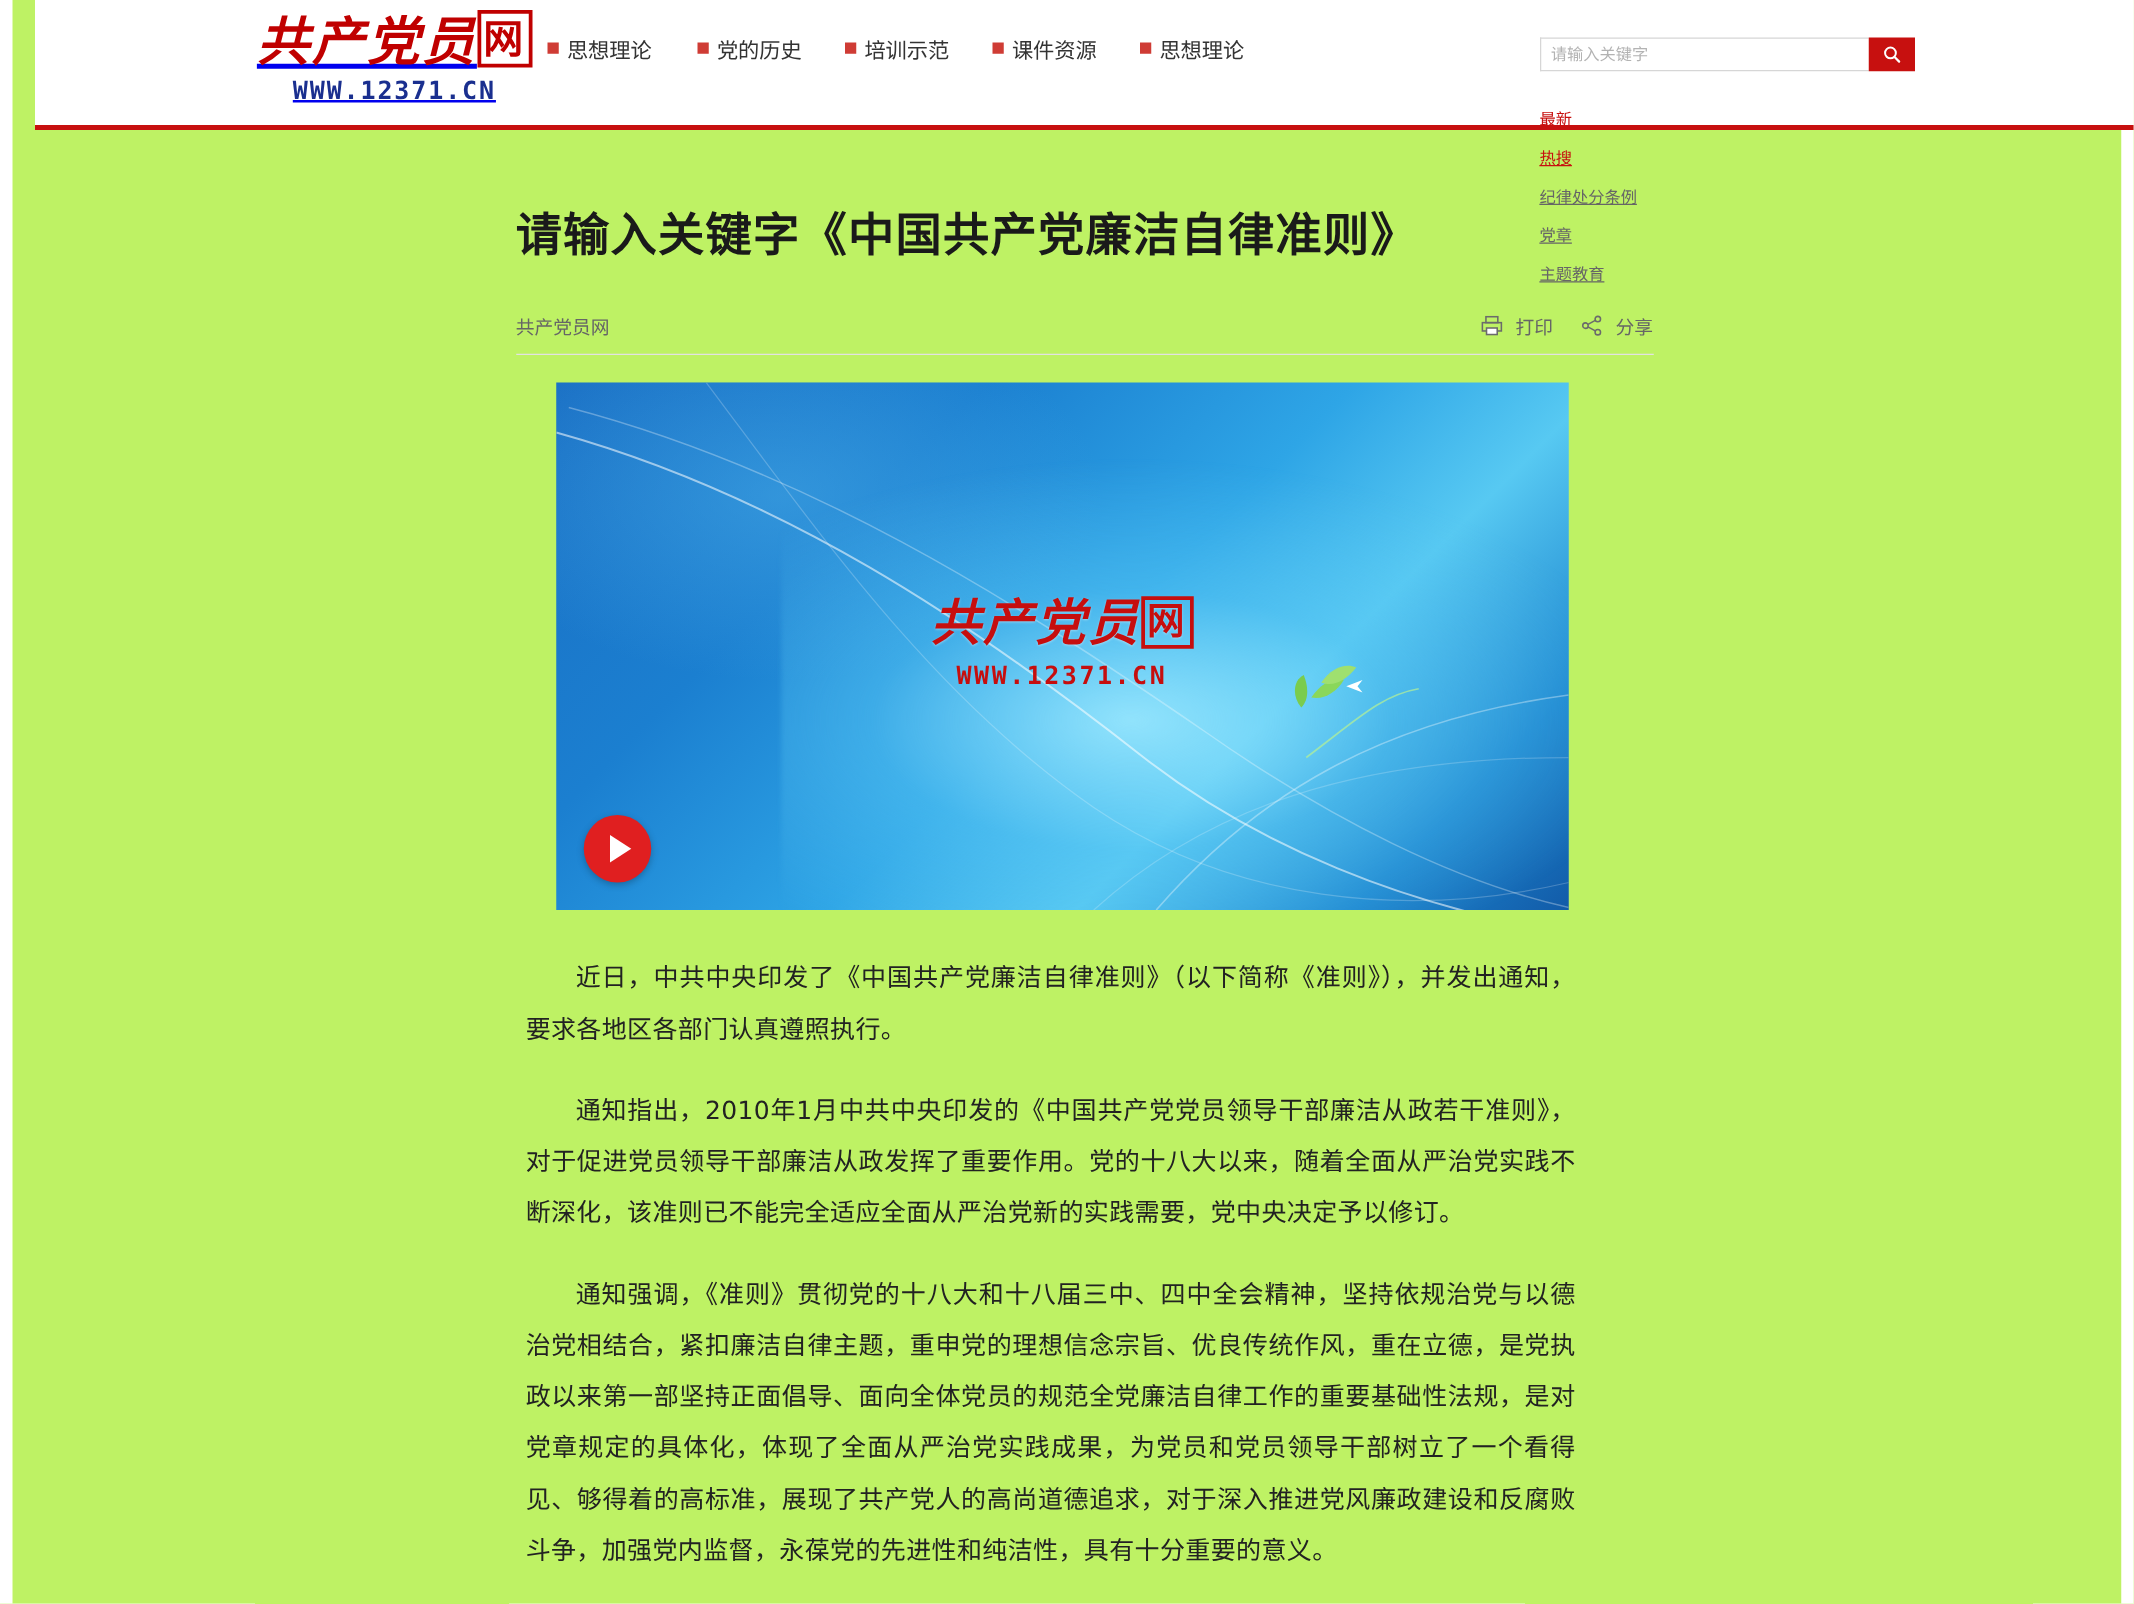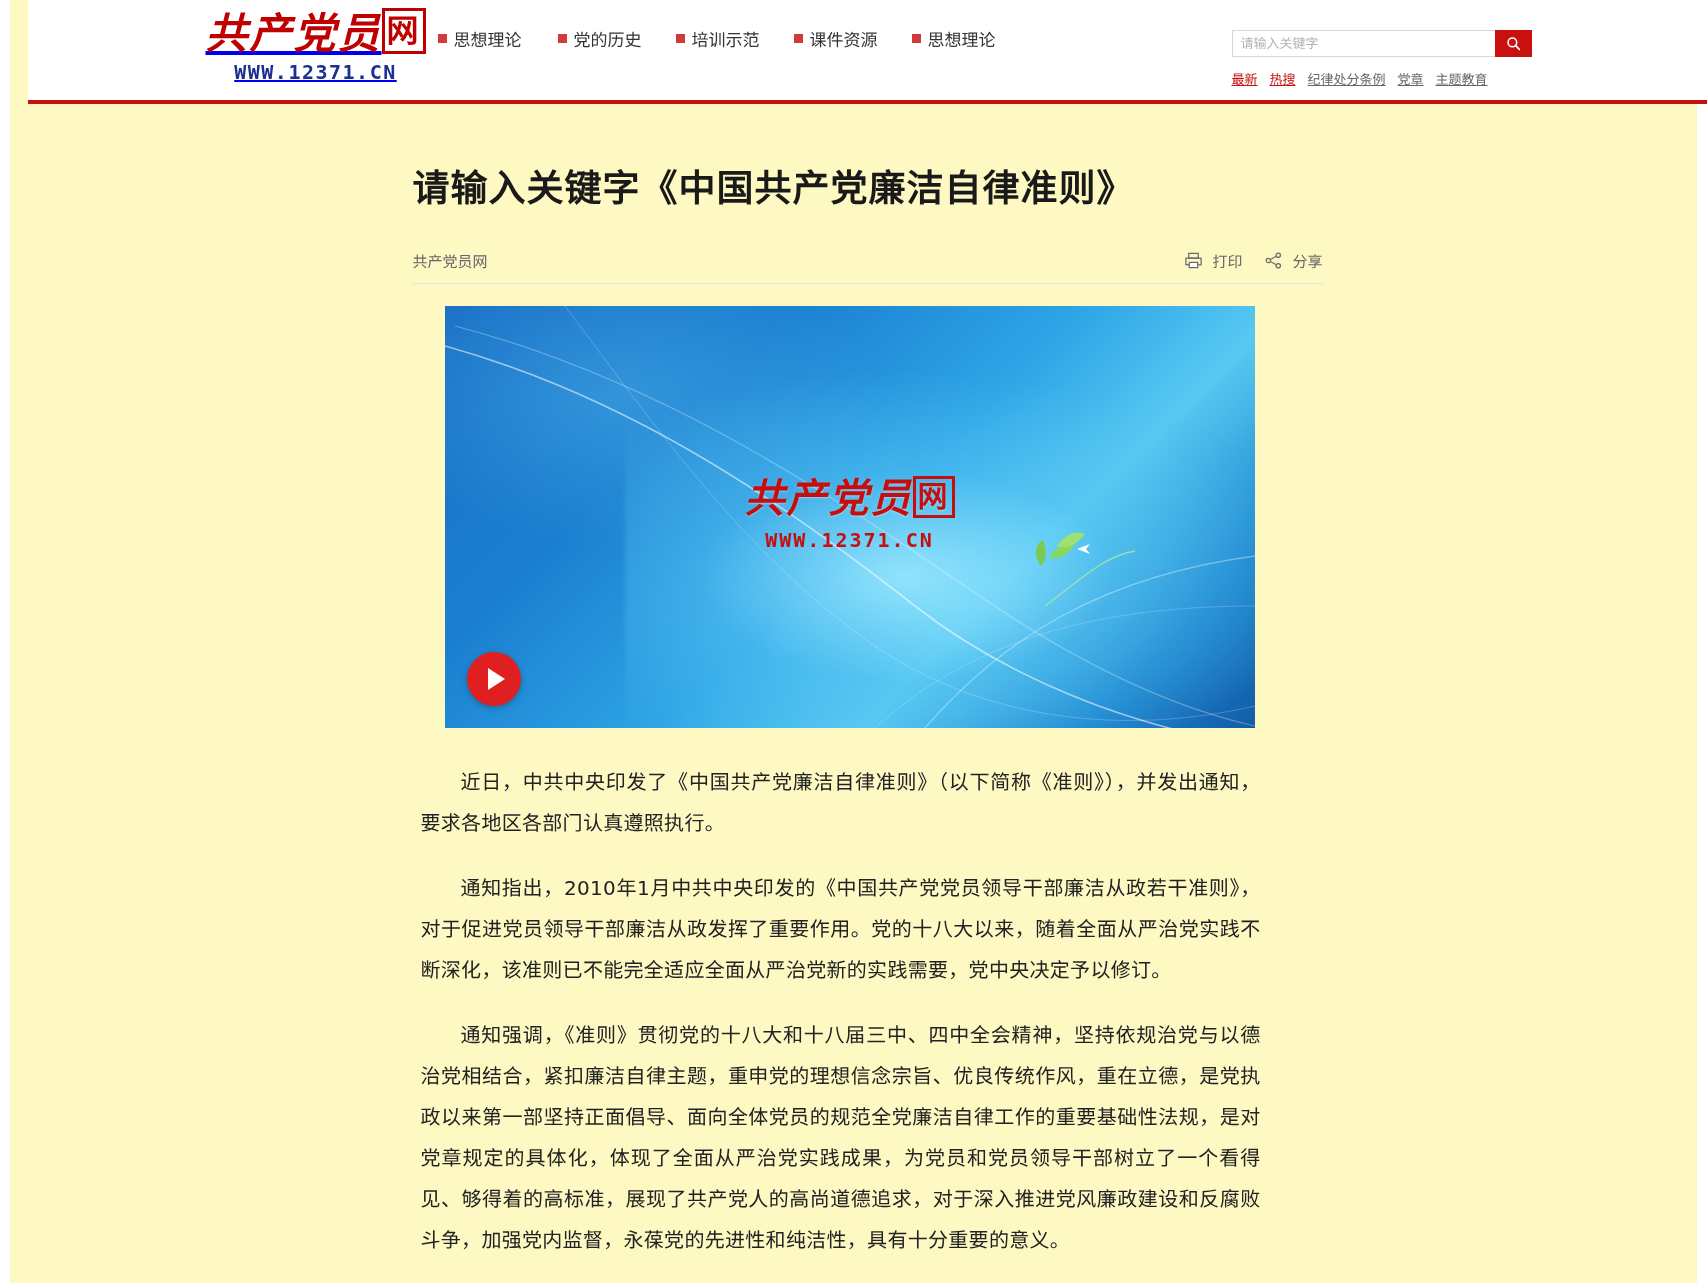--- a/index.html
+++ b/index.html
@@ -11,21 +11,21 @@
   body {
     width: 1707px;
     height: 1283px;
     overflow: hidden;
     position: relative;
   }
   
   .page-frame {
     position: absolute;
     inset: 0;
-    background: #fef9c3;
+    background: #bef264;
     padding-left: 28px;
   }
   .gutter {
     position: absolute;
     top: 0;
     bottom: 0;
     width: 10px;
     background: #ffffff;
   }
   .gutter.left { left: 0; }
@@ -142,25 +142,26 @@
   .search-btn {
     width: 37px;
     background: #c7100f;
     border: none;
     cursor: pointer;
     display: flex;
     align-items: center;
     justify-content: center;
   }
   .hot-row {
-    margin-top: 12px;
+    margin-top: 28px;
     display: flex;
     font-size: 13px;
     gap: 12px;
     white-space: nowrap;
+    flex-direction: column;
   }
   .hot-row .hot-label { color: #c7100f; }
   .hot-row .hot-word { color: #666666; }
 
   
   .content {
     width: 1340px;
     margin: 0 auto;
     position: relative;
   }

